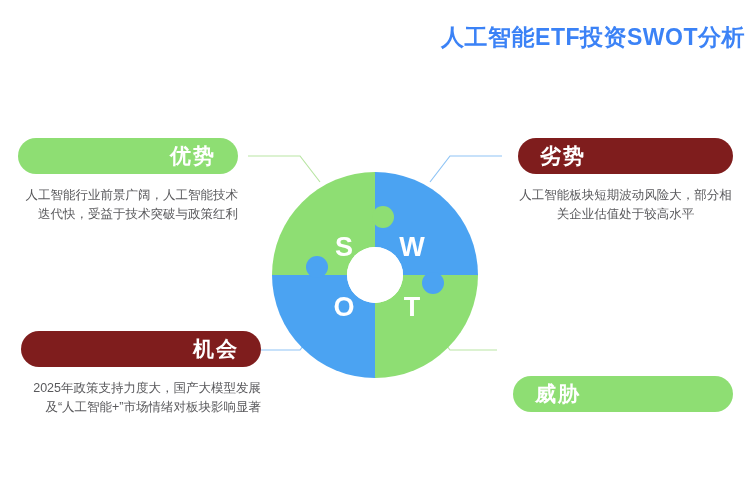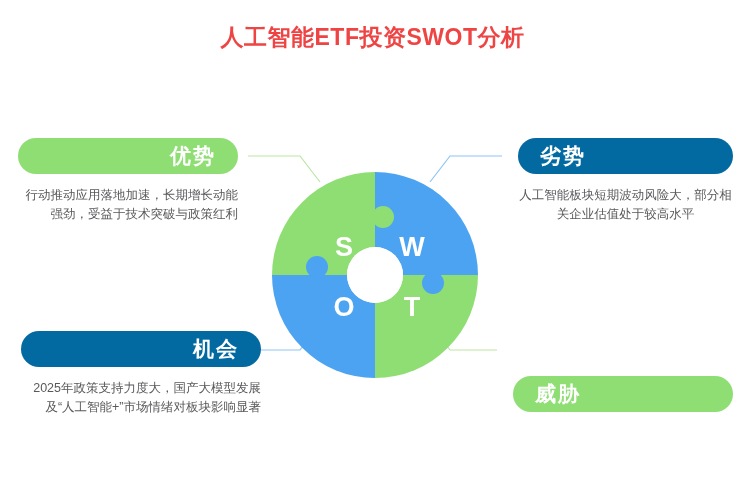--- a/index.html
+++ b/index.html
@@ -12,24 +12,24 @@
   #page {
     position:relative;
     width:745px; height:480px;
     background:#ffffff;
   }
 
   
   .title {
     position:absolute;
     top:22px; left:0; width:745px;
-    text-align:center;
+    text-align:right;
     font-size:23px;
     font-weight:bold;
-    color:#ef4444;
+    color:#3b82f6;
     letter-spacing:0.5px;
     white-space:nowrap;
   }
 
   
   .connectors {
     position:absolute;
     top:0; left:0;
     width:745px; height:480px;
     pointer-events:none;
@@ -57,21 +57,21 @@
     border-radius:18px;
     display:flex;
     align-items:center;
     padding:4px 22px;
     color:#ffffff;
     font-size:21px;
     font-weight:bold;
     letter-spacing:2px;
   }
   .pill.green { background:#8ede73; }
-  .pill.blue  { background:#0369a1; }
+  .pill.blue  { background:#7f1d1d; }
   .pill.right-text { justify-content:flex-end; }
   .pill.left-text  { justify-content:flex-start; }
 
   .desc {
     margin-top:12px;
     font-size:12.5px;
     line-height:19px;
     color:#59595c;
   }
   .desc.ralign { text-align:right; }
@@ -154,21 +154,21 @@
       <text class="swot-letter" x="144" y="88" text-anchor="middle">W</text>
       <text class="swot-letter" x="76" y="148" text-anchor="middle">O</text>
       <text class="swot-letter" x="144" y="148" text-anchor="middle">T</text>
     </svg>
   </div>
 
   <div class="quad" id="q-strengths">
     <div class="pill green right-text">
       <span>优势</span>
     </div>
-    <div class="desc ralign">行动推动应用落地加速，长期增长动能强劲，受益于技术突破与政策红利</div>
+    <div class="desc ralign">人工智能行业前景广阔，人工智能技术迭代快，受益于技术突破与政策红利</div>
   </div>
 
   <div class="quad" id="q-weaknesses">
     <div class="pill blue left-text">
       <span>劣势</span>
     </div>
     <div class="desc lalign">人工智能板块短期波动风险大，部分相关企业估值处于较高水平</div>
   </div>
 
   <div class="quad" id="q-opportunities">

